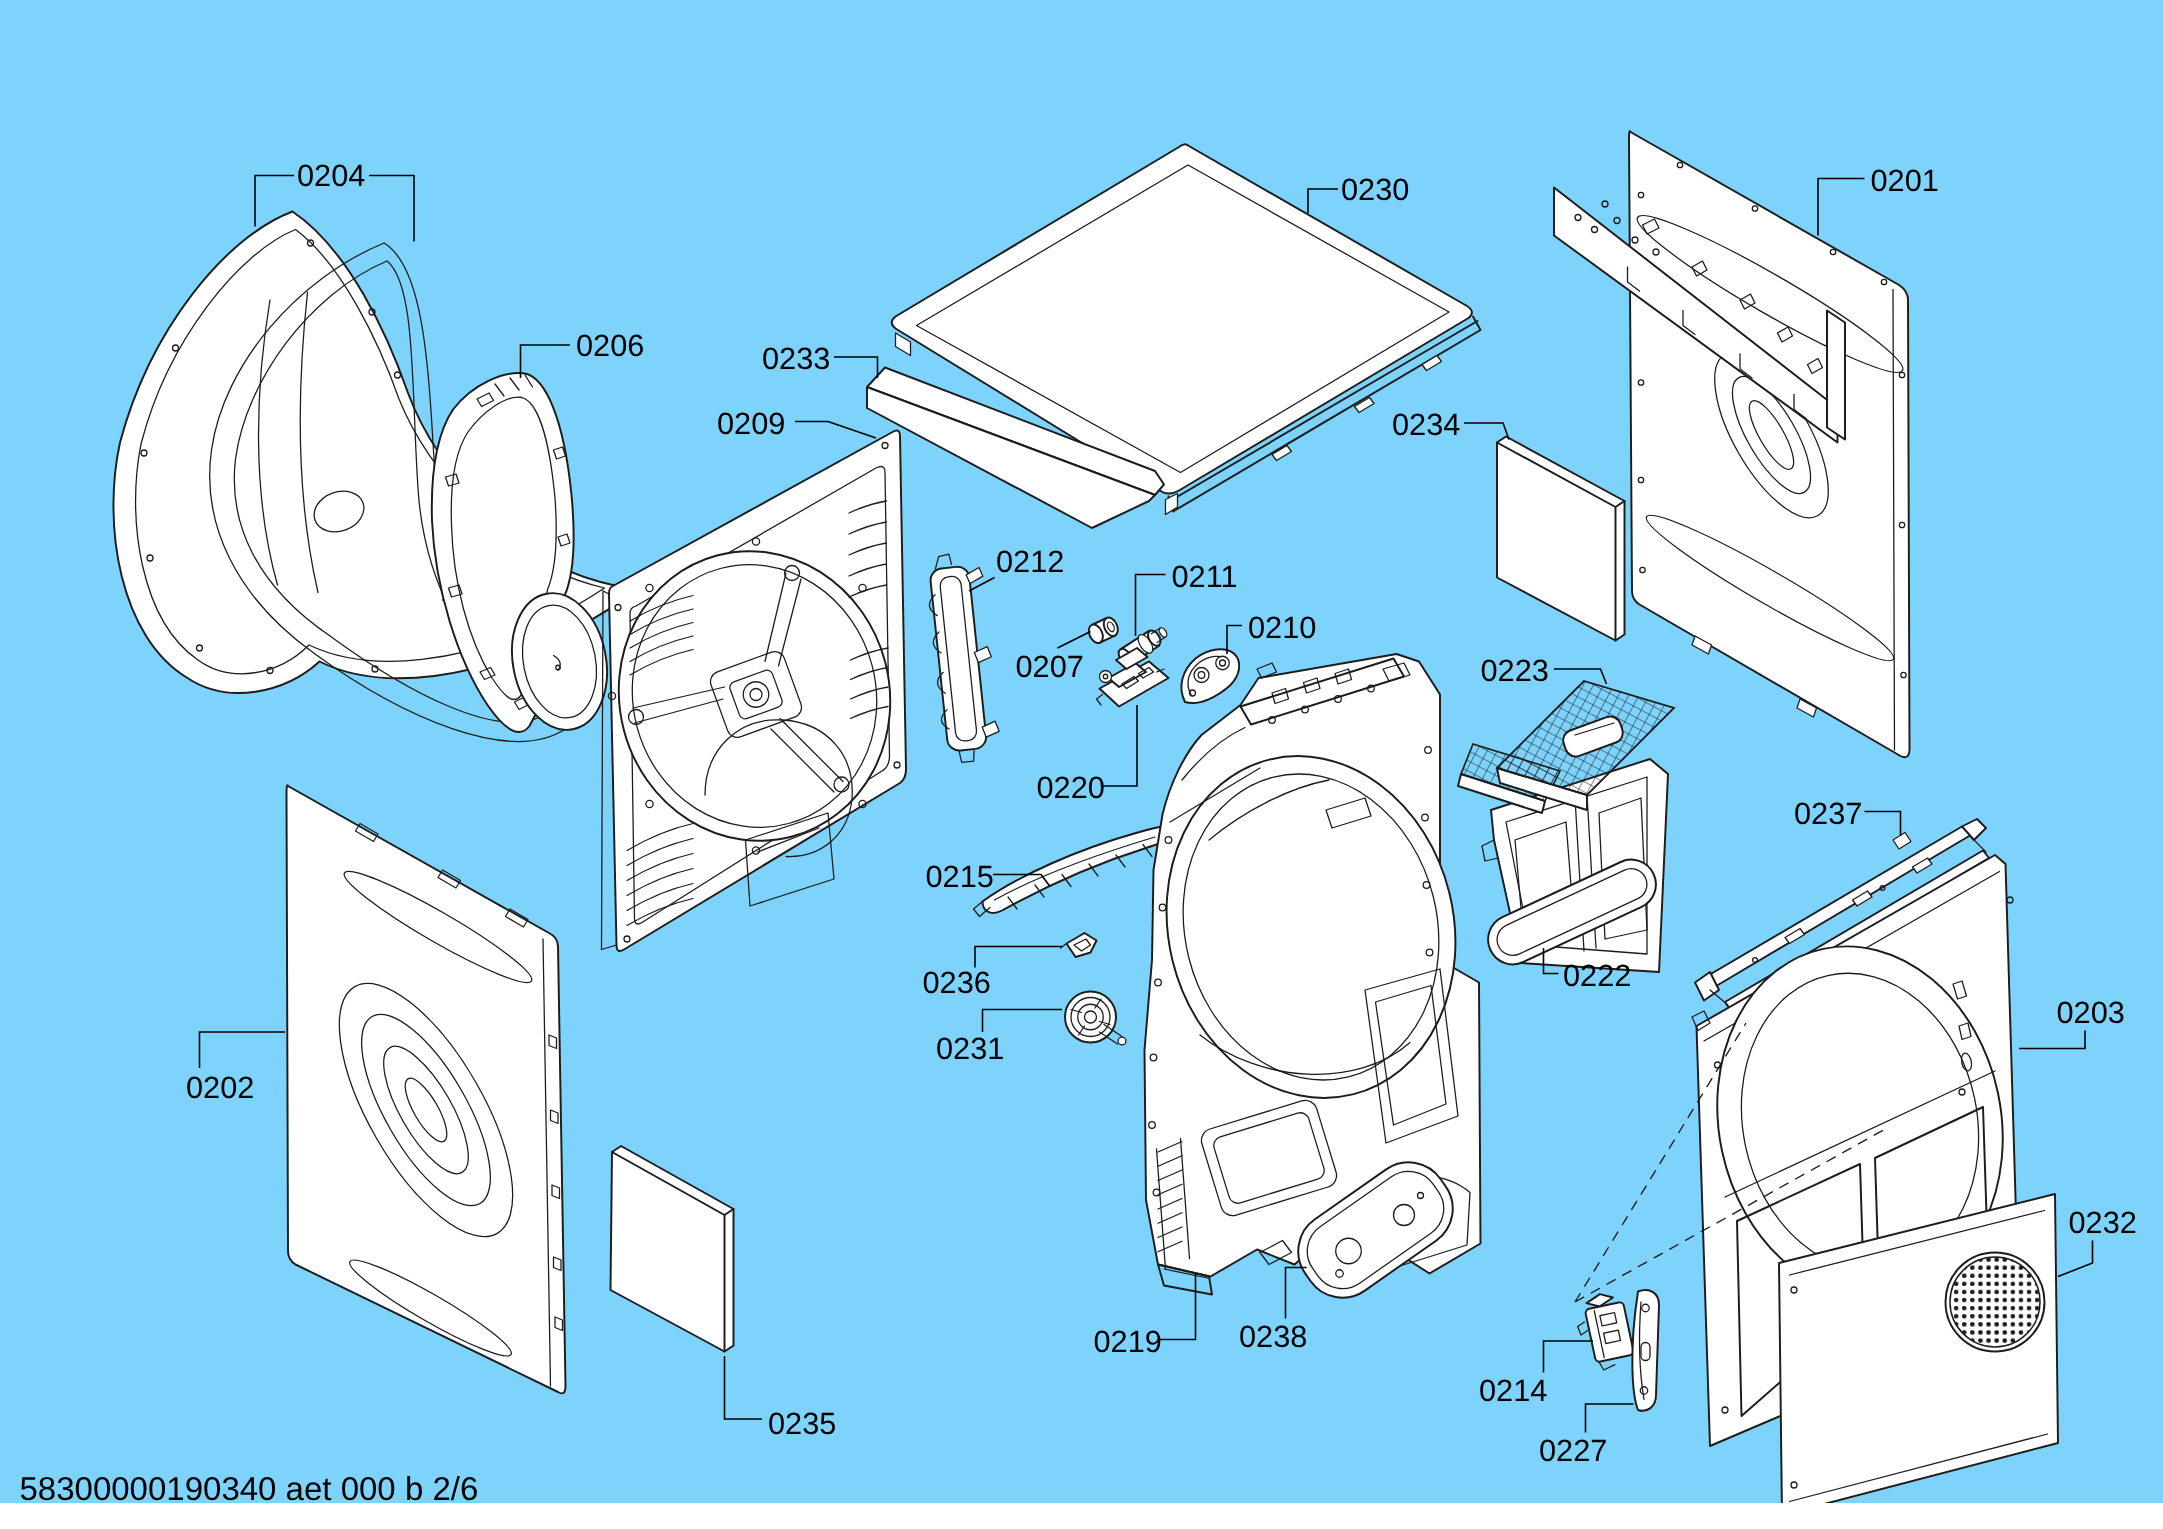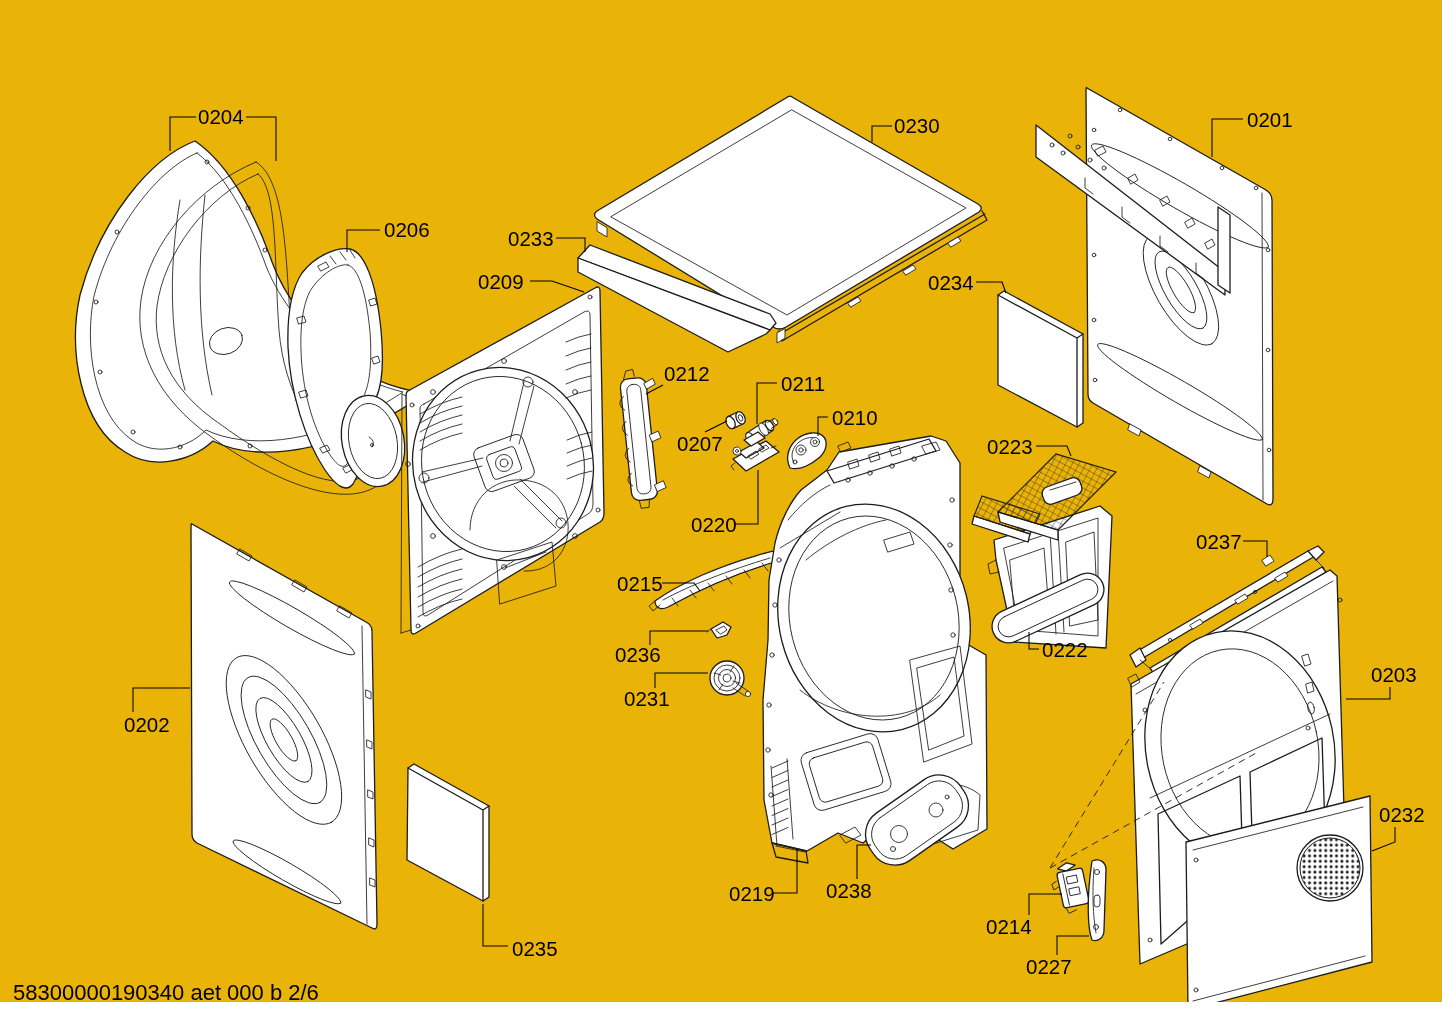--- a/index.html
+++ b/index.html
@@ -1,16 +1,16 @@
 <!DOCTYPE html>
 <html><head>
 <meta charset="utf-8">
 <style>
   html,body{margin:0;padding:0;background:#fff}
-  .stage{position:relative;width:1442px;height:1002px;background:#eab308;font-family:"Liberation Sans",sans-serif}
+  .stage{position:relative;width:1442px;height:1002px;background:#7dd3fc;font-family:"Liberation Sans",sans-serif}
   .o{fill:none;stroke:#1c1c1c;stroke-width:1.3;stroke-linejoin:round;stroke-linecap:round}
   .w{fill:#fff;stroke:#1c1c1c;stroke-width:1.3;stroke-linejoin:round;stroke-linecap:round}
   .t{fill:none;stroke:#1c1c1c;stroke-width:.85;stroke-linejoin:round;stroke-linecap:round}
   .tw{fill:#fff;stroke:#1c1c1c;stroke-width:.85;stroke-linejoin:round;stroke-linecap:round}
   .ld{fill:none;stroke:#000;stroke-width:1.05;stroke-linejoin:miter}
   .dash{fill:none;stroke:#1c1c1c;stroke-width:.9;stroke-dasharray:7 5}
   .lbl{font-family:"Liberation Sans",sans-serif;font-size:20.5px;fill:#000}
   .foot{font-family:"Liberation Sans",sans-serif;font-size:22px;fill:#000}
 </style>
 </head>

